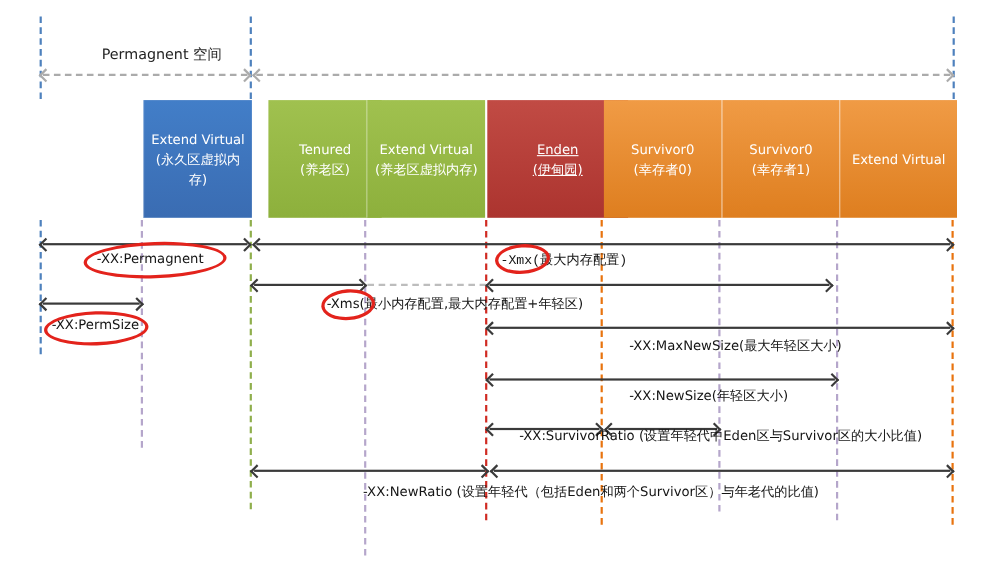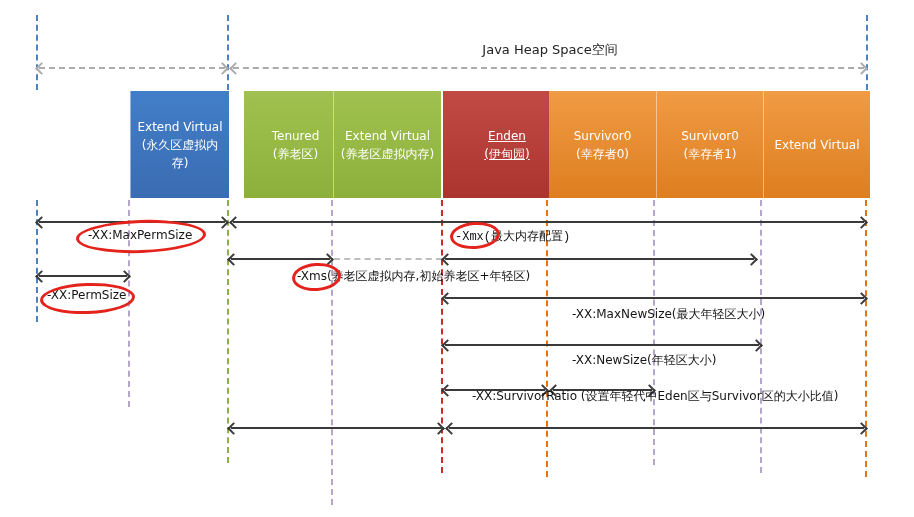--- a/index.html
+++ b/index.html
@@ -46,21 +46,21 @@
 </style>
 </head>
 <body>
 
 <div id="canvas">
 
   <div class="vline vl-blue" style="left:36px;top:15px;height:75px;"></div>
   <div class="vline vl-blue" style="left:227px;top:15px;height:75px;"></div>
   <div class="vline vl-blue" style="left:866px;top:15px;height:75px;"></div>
 
-  <div class="hdr" style="left:430px;top:41px;width:240px;">Java Heap Space空间</div>
+  <div class="hdr" style="left:57px;top:41px;width:180px;">Permagnent 空间</div>
 
   <div class="harrow gdash" style="left:37px;top:63px;width:190px;">
       <span class="ln"></span>
     </div>
   <div class="harrow gdash" style="left:231px;top:63px;width:635px;">
       <span class="ln"></span>
     </div>
 
   <div class="block blue div-l" style="left:130px;width:99px;">
     <span style="white-space:normal">Extend Virtual</span>
@@ -128,26 +128,27 @@
   <div class="harrow" style="left:551px;top:385px;width:103px;">
       <span class="ln"></span>
     </div>
   <div class="harrow" style="left:229px;top:423px;width:214px;">
       <span class="ln"></span>
     </div>
   <div class="harrow" style="left:447px;top:423px;width:419px;">
       <span class="ln"></span>
     </div>
 
-  <div class="lbl" style="left:88px;top:228px;">-XX:MaxPermSize</div>
+  <div class="lbl" style="left:88px;top:228px;">-XX:Permagnent</div>
   <div class="lbl" style="left:455px;top:228px;font-family:Liberation Mono, monospace;"><span>-Xmx</span><span>(最大内存配置)</span></div>
   <div class="lbl" style="left:47px;top:288px;text-align:right;">-XX:PermSize</div>
-  <div class="lbl" style="left:297px;top:268px;"><span>-Xms</span><span>(养老区虚拟内存,初始养老区+年轻区)</span></div>
+  <div class="lbl" style="left:297px;top:268px;"><span>-Xms</span><span>(最小内存配置,最大内存配置+年轻区)</span></div>
   <div class="lbl" style="left:572px;top:306px;">-XX:MaxNewSize(最大年轻区大小)</div>
   <div class="lbl" style="left:572px;top:352px;">-XX:NewSize(年轻区大小)</div>
   <div class="lbl" style="left:472px;top:388px;">-XX:SurvivorRatio (设置年轻代中Eden区与Survivor区的大小比值)</div>
+  <div class="lbl" style="left:330px;top:439px;">-XX:NewRatio (设置年轻代（包括Eden和两个Survivor区）与年老代的比值)</div>
 
   <div class="ellipse" style="left:76px;top:220px;width:124px;height:27px;transform:rotate(-2deg);"></div>
   <div class="ellipse" style="left:40px;top:283px;width:89px;height:25px;transform:rotate(-2deg);"></div>
   <div class="ellipse" style="left:450px;top:222px;width:44px;height:21px;transform:rotate(-4deg);"></div>
   <div class="ellipse" style="left:292px;top:263px;width:43px;height:22px;transform:rotate(-4deg);"></div>
 
 </div>
 
 </body></html>

